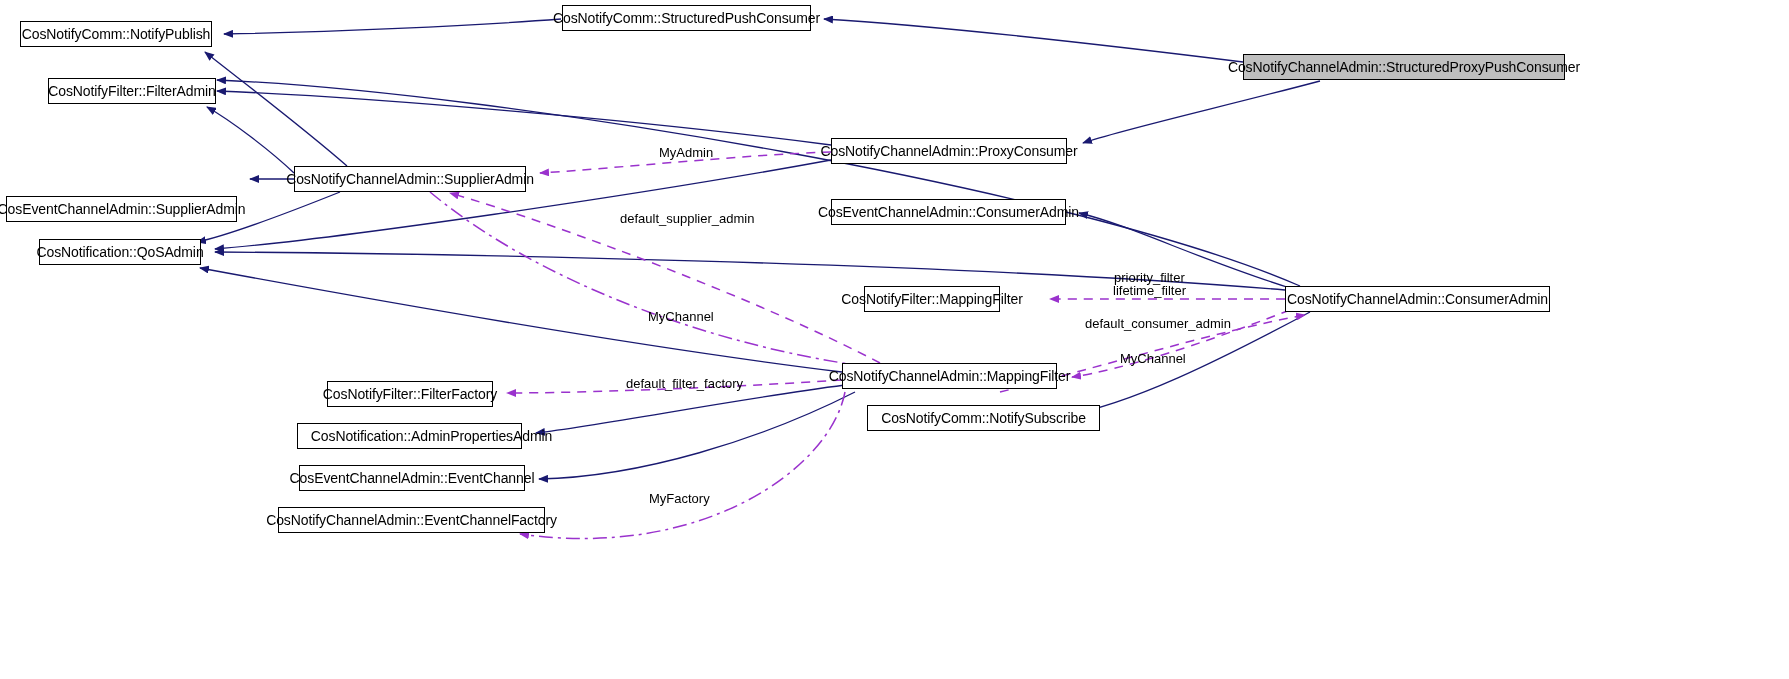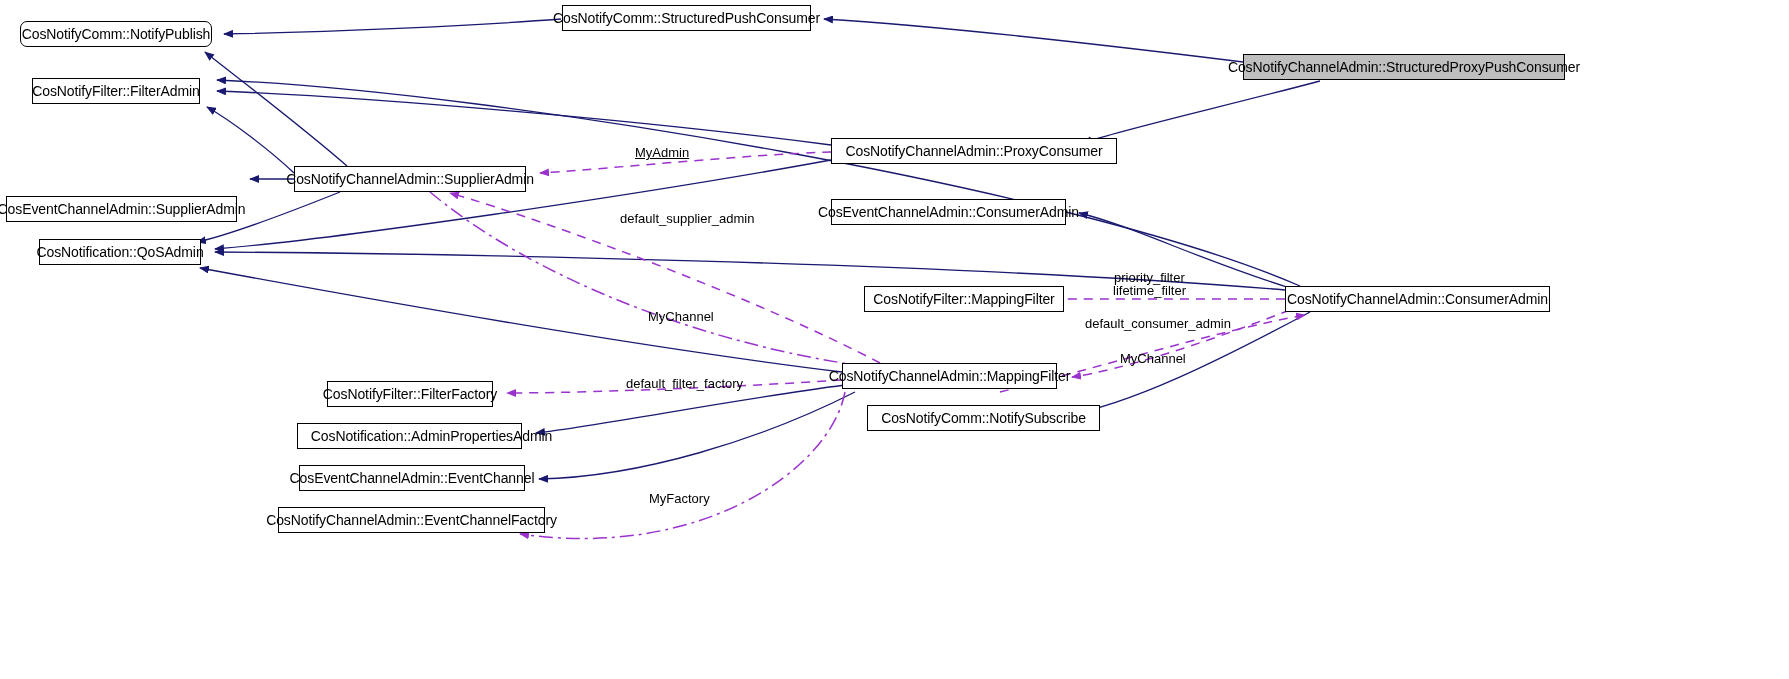--- a/index.html
+++ b/index.html
@@ -117,55 +117,55 @@
       <path d="M1000,392 C1090,370 1220,330 1305,315"></path>
 
       <path d="M1290,310 C1200,345 1120,370 1072,377"></path>
 
       <path d="M842,380 C720,388 580,393 507,393"></path>
 
       <path d="M845,392 C830,470 700,560 520,534" stroke-dasharray="14,5,3,5"></path>
     </g>
   </svg>
 
-  <div class="node" style="left:20px;top:21px;width:192px;height:26px;border-radius:7px;">CosNotifyComm::NotifyPublish</div>
+  <div class="node" style="left:20px;top:21px;width:192px;height:26px;">CosNotifyComm::NotifyPublish</div>
 
   <div class="node" style="left:562px;top:5px;width:249px;height:26px;">CosNotifyComm::StructuredPushConsumer</div>
 
   <div class="node highlight" style="left:1243px;top:54px;width:322px;height:26px;">CosNotifyChannelAdmin::StructuredProxyPushConsumer</div>
 
-  <div class="node" style="left:32px;top:78px;width:168px;height:26px;">CosNotifyFilter::FilterAdmin</div>
+  <div class="node" style="left:48px;top:78px;width:168px;height:26px;">CosNotifyFilter::FilterAdmin</div>
 
-  <div class="node" style="left:831px;top:138px;width:286px;height:26px;">CosNotifyChannelAdmin::ProxyConsumer</div>
+  <div class="node" style="left:831px;top:138px;width:236px;height:26px;">CosNotifyChannelAdmin::ProxyConsumer</div>
 
   <div class="node" style="left:6px;top:166px;width:231px;height:26px;margin-top:30px;">CosEventChannelAdmin::SupplierAdmin</div>
 
   <div class="node" style="left:294px;top:166px;width:232px;height:26px;">CosNotifyChannelAdmin::SupplierAdmin</div>
 
   <div class="node" style="left:831px;top:199px;width:235px;height:26px;">CosEventChannelAdmin::ConsumerAdmin</div>
 
   <div class="node" style="left:39px;top:239px;width:162px;height:26px;">CosNotification::QoSAdmin</div>
 
-  <div class="node" style="left:864px;top:286px;width:200px;height:26px;">CosNotifyFilter::MappingFilter</div>
+  <div class="node" style="left:864px;top:286px;width:136px;height:26px;">CosNotifyFilter::MappingFilter</div>
 
   <div class="node" style="left:1285px;top:286px;width:265px;height:26px;">CosNotifyChannelAdmin::ConsumerAdmin</div>
 
   <div class="node" style="left:842px;top:363px;width:215px;height:26px;">CosNotifyChannelAdmin::MappingFilter</div>
 
   <div class="node" style="left:327px;top:381px;width:166px;height:26px;">CosNotifyFilter::FilterFactory</div>
 
   <div class="node" style="left:855px;top:405px;width:233px;height:26px;margin-left:12px;">CosNotifyComm::NotifySubscribe</div>
 
   <div class="node" style="left:297px;top:423px;width:225px;height:26px;padding-left:44px;">CosNotification::AdminPropertiesAdmin</div>
 
   <div class="node" style="left:278px;top:507px;width:267px;height:26px;">CosNotifyChannelAdmin::EventChannelFactory</div>
 
   <div class="node" style="left:299px;top:465px;width:226px;height:26px;">CosEventChannelAdmin::EventChannel</div>
 
-  <div class="edge-label" style="left:635px;top:146px;text-decoration:underline;">MyAdmin</div>
+  <div class="edge-label" style="left:659px;top:146px;">MyAdmin</div>
 
   <div class="edge-label" style="left:620px;top:212px;">default_supplier_admin</div>
 
   <div class="edge-label" style="left:1114px;top:271px;">priority_filter</div>
 
   <div class="edge-label" style="left:1113px;top:284px;">lifetime_filter</div>
 
   <div class="edge-label" style="left:648px;top:310px;">MyChannel</div>
 
   <div class="edge-label" style="left:1085px;top:317px;">default_consumer_admin</div>

